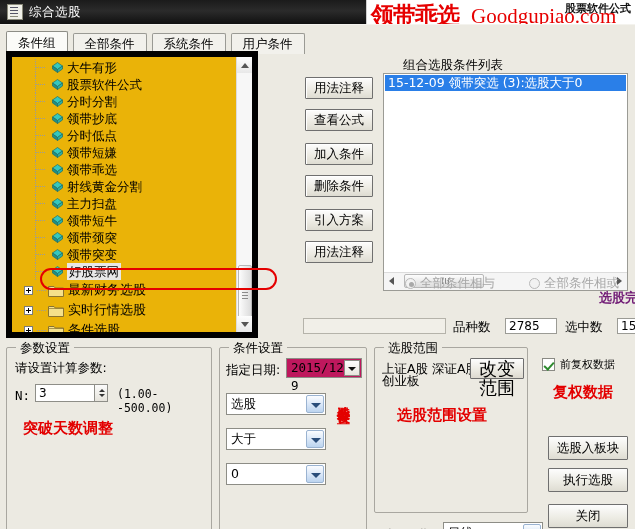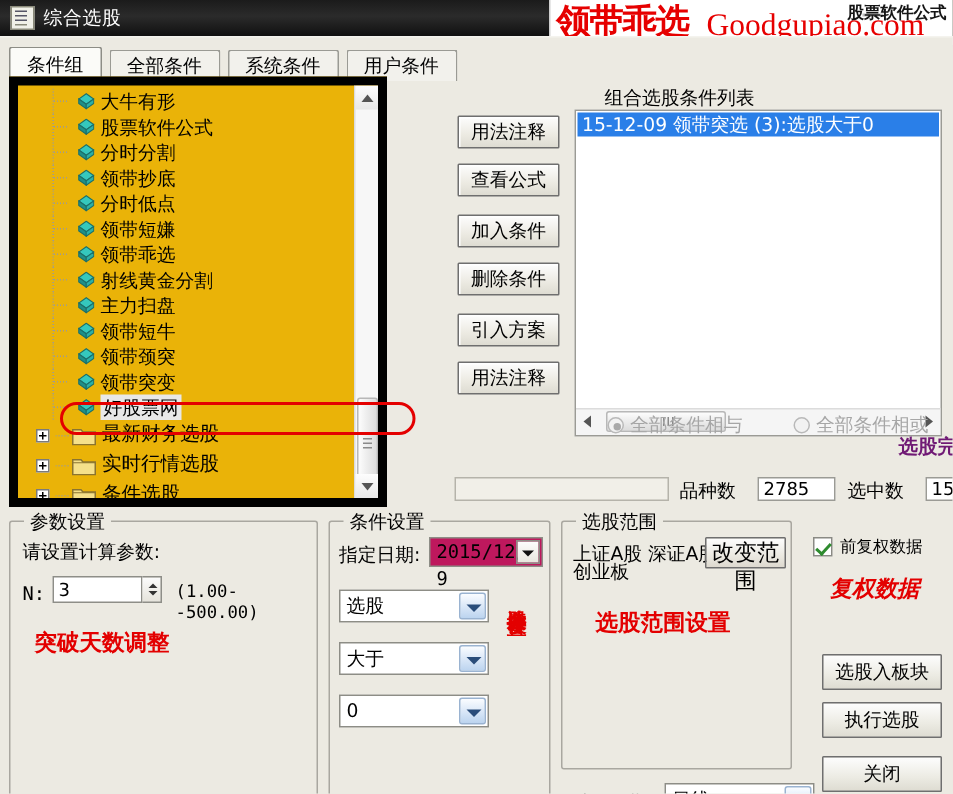--- a/index.html
+++ b/index.html
@@ -278,21 +278,21 @@
   .vtext{
     position:absolute;writing-mode:vertical-rl;text-orientation:upright;
     color:#e30000;font-weight:bold;font-size:13px;letter-spacing:1px;line-height:15px;
   }
 
   
   .scope-line{position:absolute;font-size:12.5px;color:#000;white-space:nowrap;}
   .scope-btn{
     position:absolute;height:21px;line-height:19px;text-align:center;width:54px;
     background:linear-gradient(to bottom,#fdfdfd,#ebe9e1 60%,#ddd9cf);
-    border:1px solid #6f6f6f;box-sizing:border-box;font-size:15px;border-radius:1px;
+    border:1px solid #6f6f6f;box-sizing:border-box;font-size:18px;border-radius:1px;
   }
 
   
   .chkrow{position:absolute;left:542px;top:332px;display:flex;align-items:center;}
   .chkbox{
     width:13px;height:13px;border:1px solid #8a8a84;background:#fff;
     margin-right:5px;position:relative;box-sizing:border-box;flex:none;
   }
   .chkbox:after{
     content:"";position:absolute;left:3px;top:1px;width:4px;height:8px;
@@ -614,20 +614,20 @@
 
     <div class="periodlabel">选股周期:</div>
     <div class="combo periodcombo" style="position:absolute;">日线
       <span class="arrowbtn"></span>
     </div>
 
     <label class="chkrow">
       <span class="chkbox"></span>
       <span style="font-size:11px;text-align:center;">前复权数据</span>
     </label>
-    <div class="hint redtext" style="left:553px;top:358px;font-size:15px;font-style:italic;">复权数据</div>
+    <div class="hint redtext" style="left:553px;top:358px;font-size:15px;">复权数据</div>
 
     <div class="rbtn" style="top:411px;">选股入板块</div>
     <div class="rbtn" style="top:443px;">执行选股</div>
     <div class="rbtn" style="top:479px;">关闭</div>
 
   </div>
 </div>
 
 </body></html>

